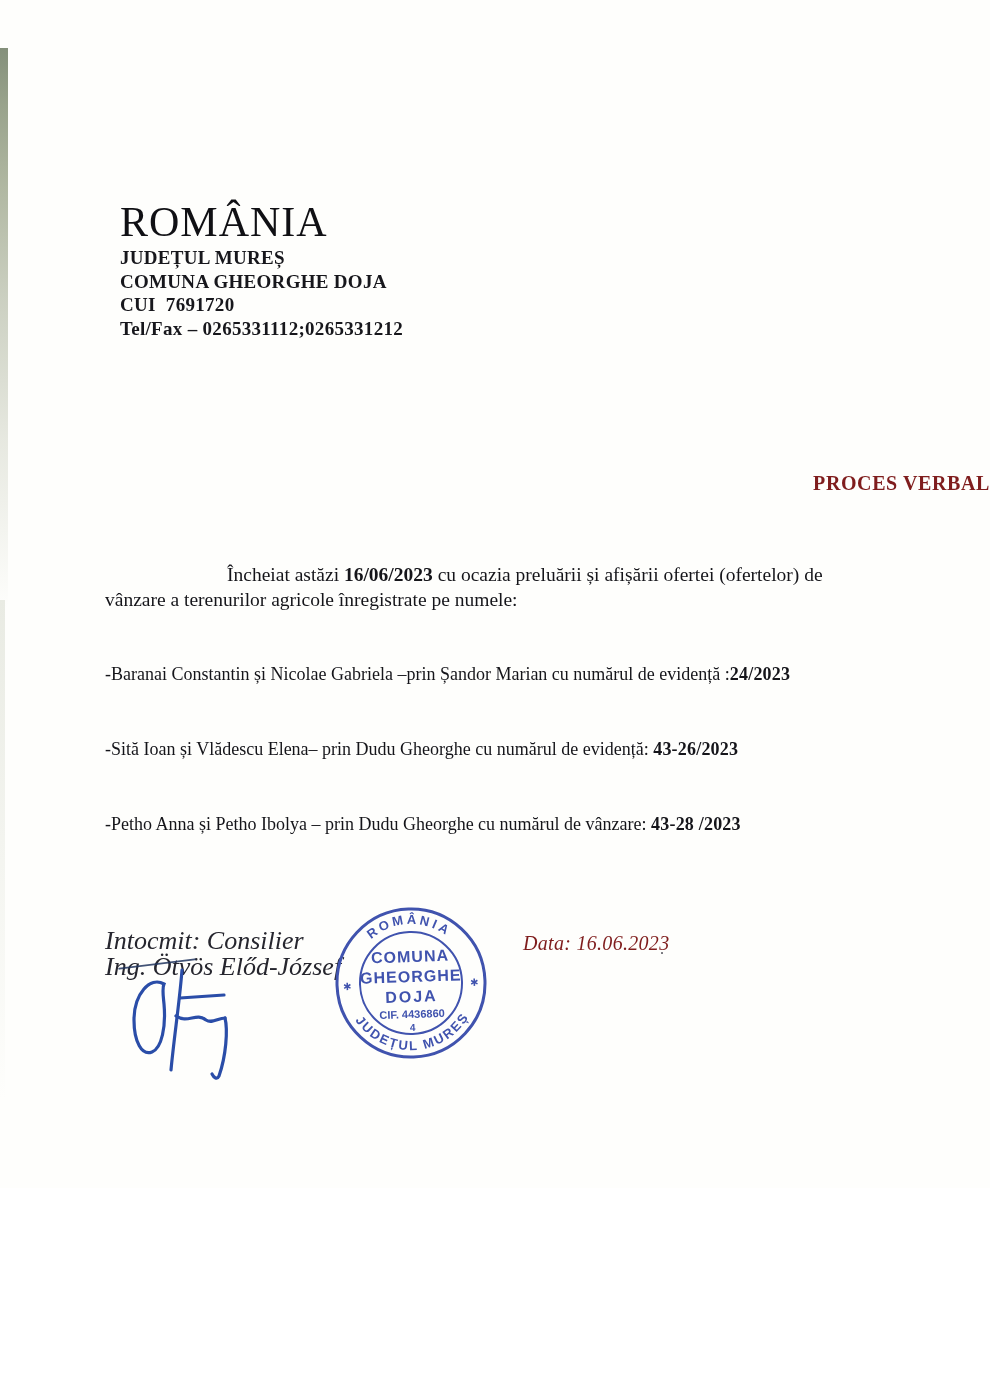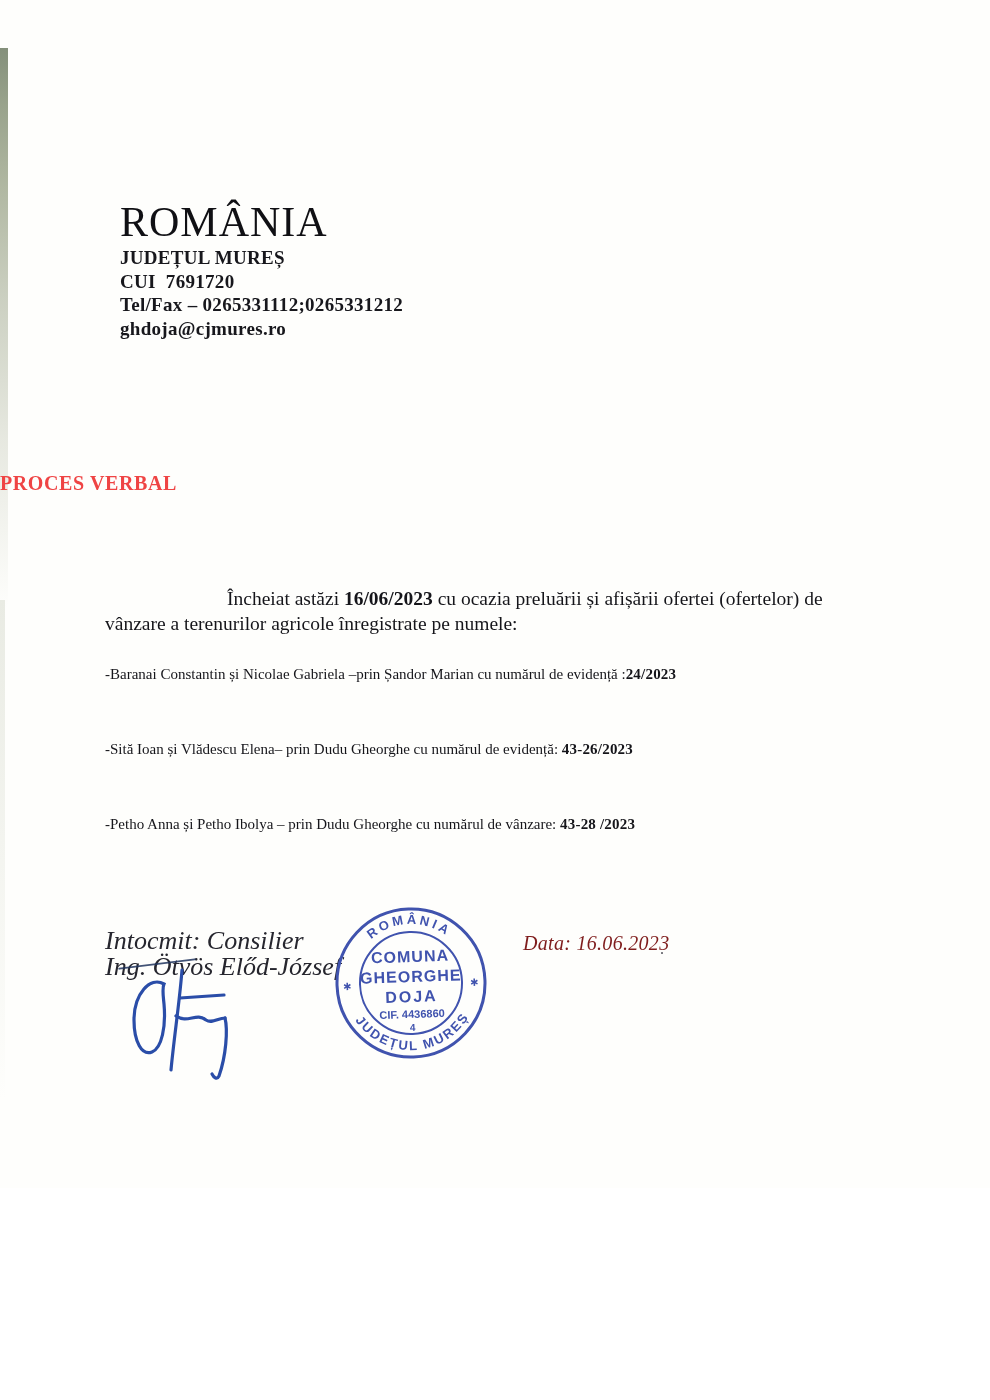--- a/index.html
+++ b/index.html
@@ -14,28 +14,28 @@
     opacity:.9;
   }
   .edge-band2{
     position:absolute;left:0;top:600px;width:5px;height:500px;
     background:linear-gradient(to bottom,#e9ebe3 0%,rgba(255,255,255,0) 100%);
   }
   .letterhead{position:absolute;left:120px;top:198px;}
   .country{font-size:42px;letter-spacing:1px;color:#101014;line-height:48px;}
   .lh-line{font-weight:bold;font-size:19px;line-height:23.5px;letter-spacing:.3px;color:#17171c;white-space:pre;}
   .doc-title{
-    position:absolute;left:0;top:472px;width:990px;text-align:left;
-    font-weight:bold;font-size:20px;letter-spacing:.6px;color:#ef4444;
+    position:absolute;left:0;top:472px;width:990px;text-align:right;
+    font-weight:bold;font-size:20px;letter-spacing:.6px;color:#7f1d1d;
   }
   .intro{
     position:absolute;left:105px;top:562px;width:742px;
-    font-size:19.5px;line-height:25px;text-indent:122px;color:#15151a;margin-top:24px;
+    font-size:19.5px;line-height:25px;text-indent:122px;color:#15151a;
   }
-  .entries{position:absolute;left:105px;top:612px;font-size:15px;line-height:25px;white-space:pre;}
+  .entries{position:absolute;left:105px;top:612px;font-size:18px;line-height:25px;white-space:pre;}
   .entries b{letter-spacing:.2px;}
   .footer-left{
     position:absolute;left:105px;top:928px;
     font-style:italic;font-size:26px;line-height:26px;color:#26262e;
   }
   .strike{
     position:absolute;left:118px;top:963px;width:78px;height:2px;
     background:#21355e;transform:rotate(-7deg);border-radius:2px;opacity:.85;
   }
   .signature{position:absolute;left:122px;top:968px;}
@@ -52,23 +52,23 @@
 <body>
 
 <div class="page">
 
   <div class="edge-band"></div>
   <div class="edge-band2"></div>
 
   <div class="letterhead">
     <div class="country">ROMÂNIA</div>
     <div class="lh-line">JUDEȚUL MUREȘ</div>
+    <div class="lh-line">COMUNA GHEORGHE DOJA</div>
     <div class="lh-line">CUI  7691720</div>
     <div class="lh-line">Tel/Fax – 0265331112;0265331212</div>
-    <div class="lh-line">ghdoja@cjmures.ro</div>
   </div>
 
   <div class="doc-title">PROCES VERBAL</div>
 
   <div class="intro"><span>Încheiat astăzi </span><b>16/06/2023</b><span> cu ocazia preluării și afișării ofertei (ofertelor) de vânzare a terenurilor agricole înregistrate pe numele:</span></div>
 
   <div class="entries">
     <div><span>-Baranai Constantin și Nicolae Gabriela –prin Șandor Marian cu numărul de evidență :</span><b>24/2023</b></div>
     <div><span>-Sită Ioan și Vlădescu Elena– prin Dudu Gheorghe cu numărul de evidență: </span><b>43-26/2023</b></div>
     <div><span>-Petho Anna și Petho Ibolya – prin Dudu Gheorghe cu numărul de vânzare: </span><b>43-28 /2023</b></div>

